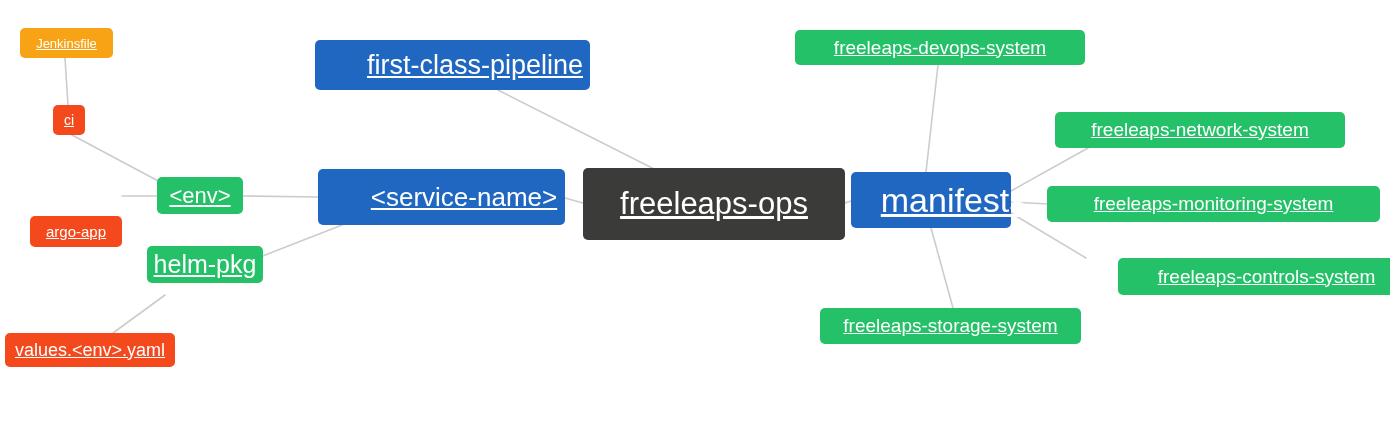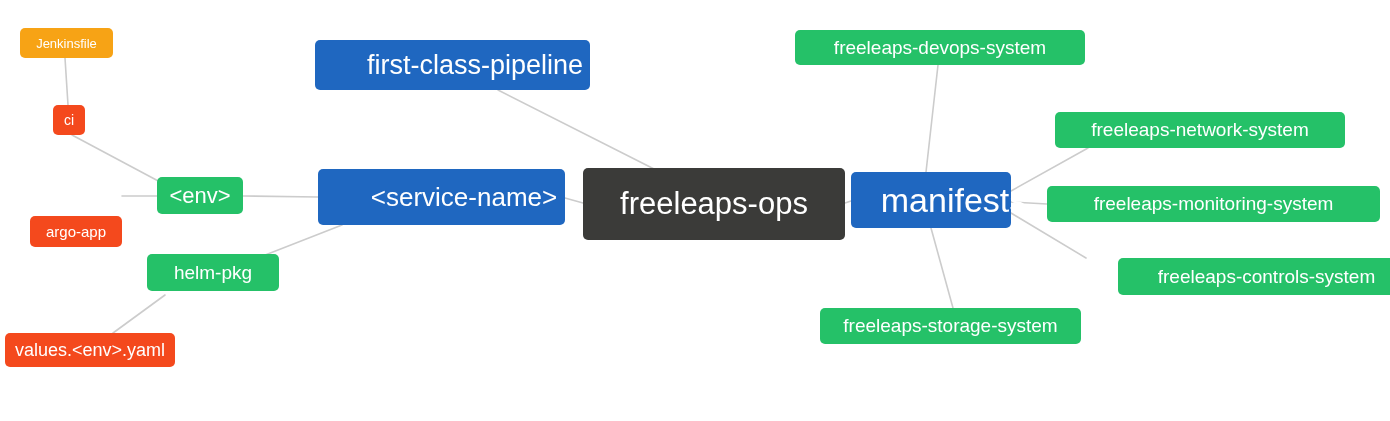--- a/index.html
+++ b/index.html
@@ -27,20 +27,21 @@
     position: absolute;
     z-index: 1;
     display: flex;
     align-items: center;
     justify-content: center;
     color: #ffffff;
     border-radius: 5px;
     white-space: nowrap;
     cursor: pointer;
     user-select: none;
+    text-decoration: underline;
   }
   .node.dark   { background: var(--root-bg, #3b3b39); }
   .node.blue   { background: var(--blue, #1f67c0); padding-left: 45px; }
   .node.green  { background: var(--green, #25c168); }
   .node.red    { background: var(--red, #f4491d); }
   .node.orange { background: var(--orange, #f7a315); }
 </style>
 </head>
 <body>
 
@@ -60,21 +61,21 @@
     <line class="edge" x1="1011" y1="191" x2="1088" y2="148"></line>
     <line class="edge" x1="1011" y1="202" x2="1047" y2="204"></line>
     <line class="edge" x1="1011" y1="213" x2="1086" y2="258"></line>
     <line class="edge" x1="931" y1="228" x2="953" y2="308"></line>
   </svg>
 
   <div class="node orange" style="left:20px;  top:28px;  width:93px;  height:30px; font-size:13px;">Jenkinsfile</div>
   <div class="node red" style="left:53px;  top:105px; width:32px;  height:30px; font-size:14px;">ci</div>
   <div class="node red" style="left:30px;  top:180px; width:92px;  height:31px; font-size:15px;margin-top:36px;">argo-app</div>
   <div class="node green" style="left:157px; top:177px; width:86px;  height:37px; font-size:22px;">&lt;env&gt;</div>
-  <div class="node green" style="left:147px; top:254px; width:132px; height:37px; font-size:19px;">helm-pkg</div>
+  <div class="node green" style="left:147px; top:246px; width:116px; height:37px; font-size:25px;">helm-pkg</div>
   <div class="node red" style="left:5px;   top:333px; width:170px; height:34px; font-size:18px;">values.&lt;env&gt;.yaml</div>
   <div class="node blue" style="left:315px; top:40px;  width:275px; height:50px; font-size:27px;">first-class-pipeline</div>
   <div class="node blue" style="left:318px; top:169px; width:247px; height:56px; font-size:26px;">&lt;service-name&gt;</div>
   <div class="node dark" style="left:583px; top:168px; width:262px; height:72px; font-size:31px;">freeleaps-ops</div>
   <div class="node blue" style="left:851px; top:172px; width:160px; height:56px; font-size:34px;">manifests</div>
   <div class="node green" style="left:795px; top:30px;  width:290px; height:35px; font-size:19px;">freeleaps-devops-system</div>
   <div class="node green" style="left:1055px;top:112px; width:290px; height:36px; font-size:19px;">freeleaps-network-system</div>
   <div class="node green" style="left:1047px;top:186px; width:333px; height:36px; font-size:19px;">freeleaps-monitoring-system</div>
   <div class="node green" style="left:1118px;top:258px; width:297px; height:37px; font-size:19px;">freeleaps-controls-system</div>
   <div class="node green" style="left:820px; top:308px; width:261px; height:36px; font-size:19px;">freeleaps-storage-system</div>

